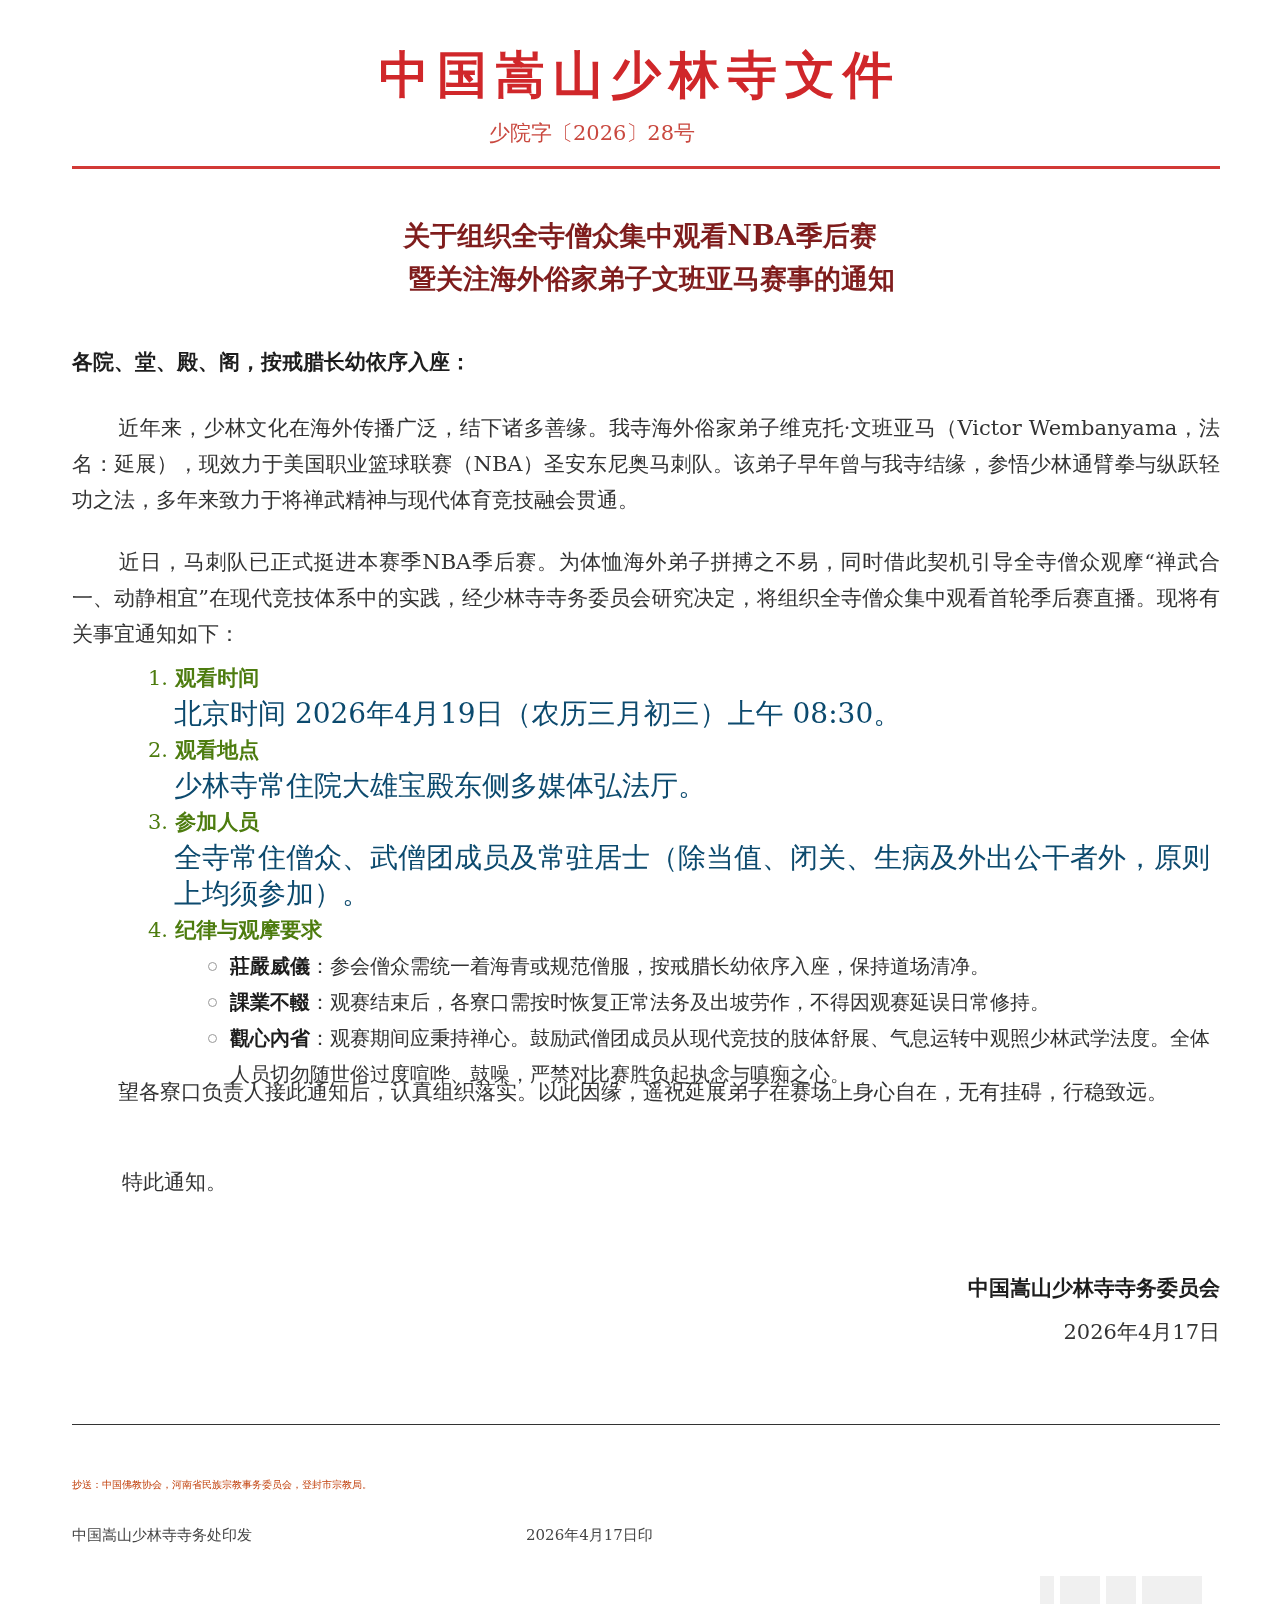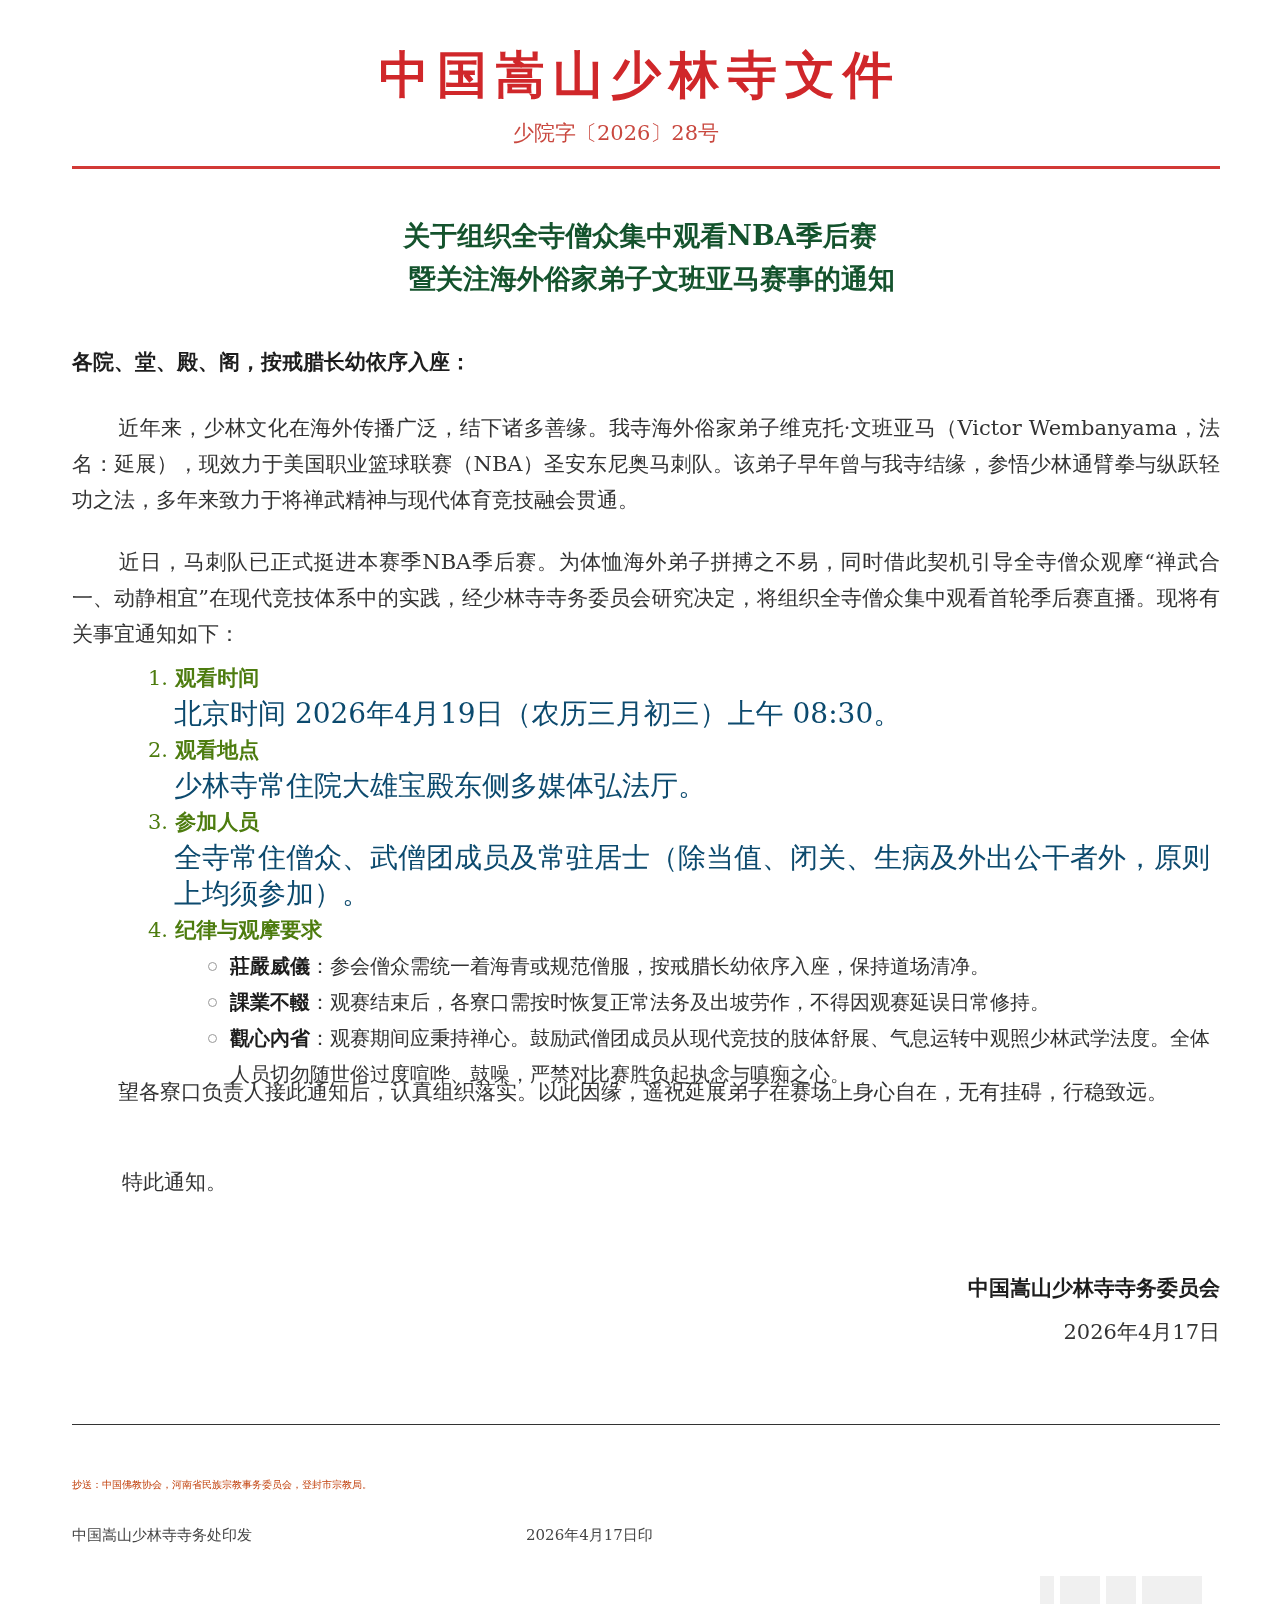--- a/index.html
+++ b/index.html
@@ -9,29 +9,29 @@
     color: #2a2a2a;
   }
   .page { position: absolute; left: 0; top: 0; width: 1280px; height: 1616px; margin-top: 12px; }
   .masthead {
     position: absolute; left: 0; top: 30px; width: 1280px; text-align: center;
     color: #d0272a; font-family: "DejaVu Sans", "Liberation Sans", sans-serif;
     font-weight: bold; font-size: 50px; letter-spacing: 8px; line-height: 66px;
   }
   .docno {
     position: absolute; left: 0; top: 106px; width: 1184px; text-align: center;
-    color: #c9483f; font-size: 21px; line-height: 30px; padding-left: 24px;
+    color: #c9483f; font-size: 21px; line-height: 30px;
   }
   .red-rule {
     position: absolute; left: 72px; top: 154px; width: 1148px; height: 3px;
     background: #d23a36;
   }
   .title {
     position: absolute; left: 0; width: 1280px; text-align: center;
-    font-size: 27px; font-weight: bold; color: #14532d; line-height: 40px;
+    font-size: 27px; font-weight: bold; color: #7f1d1d; line-height: 40px;
   }
   .title.l1 { top: 204px; }
   .title.l2 { top: 247px; padding-left: 12px; }
   .salutation {
     position: absolute; left: 72px; top: 336px; font-size: 21px; font-weight: bold;
     font-family: "DejaVu Sans", "Liberation Sans", sans-serif; color: #1d1d1d;
   }
   .para {
     position: absolute; left: 72px; width: 1148px; font-size: 21px; line-height: 36px;
     text-align: justify; color: #333;

